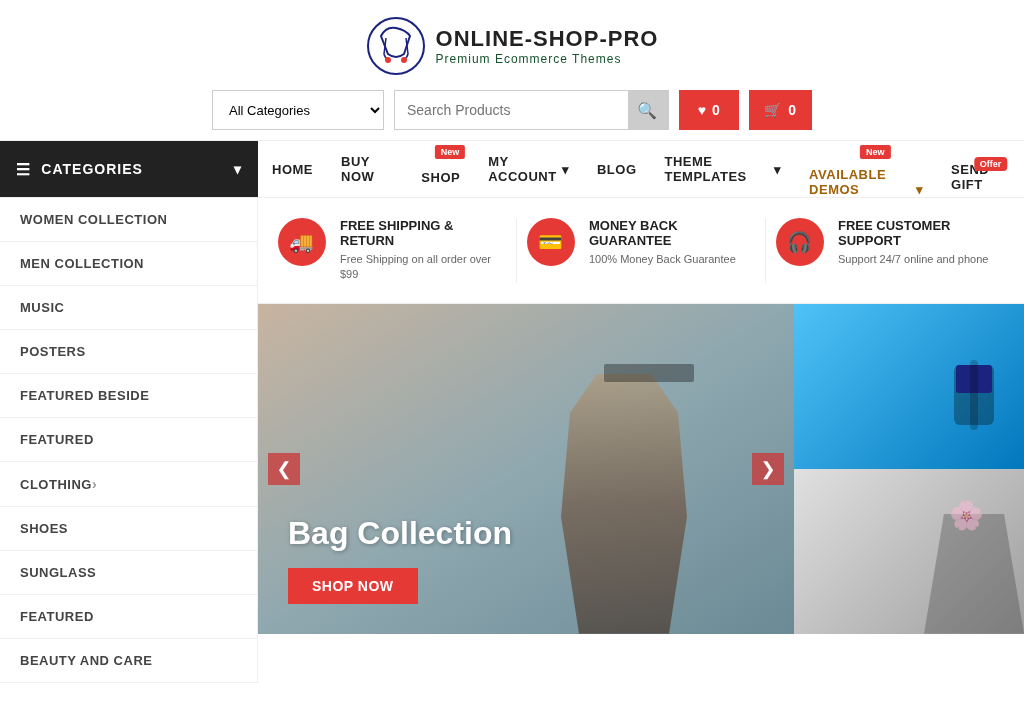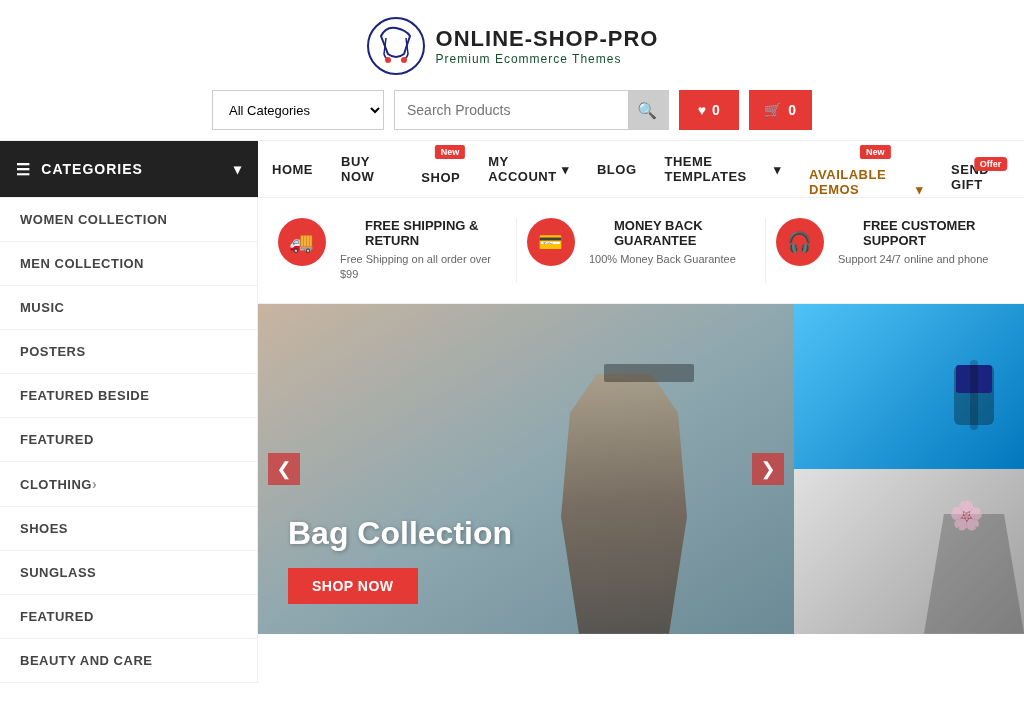--- a/index.html
+++ b/index.html
@@ -222,21 +222,20 @@
       color: #fff;
       font-size: 20px;
       flex-shrink: 0;
     }
     .feature-text h3 {
       font-size: 13px;
       font-weight: 900;
       text-transform: uppercase;
       margin-bottom: 4px;
       color: #222;
-      margin-left: 25px;
     }
     .feature-text p {
       font-size: 11px;
       color: #666;
       line-height: 1.4;
     }
     .feature-divider {
       width: 1px;
       background: #eee;
       align-self: stretch;

